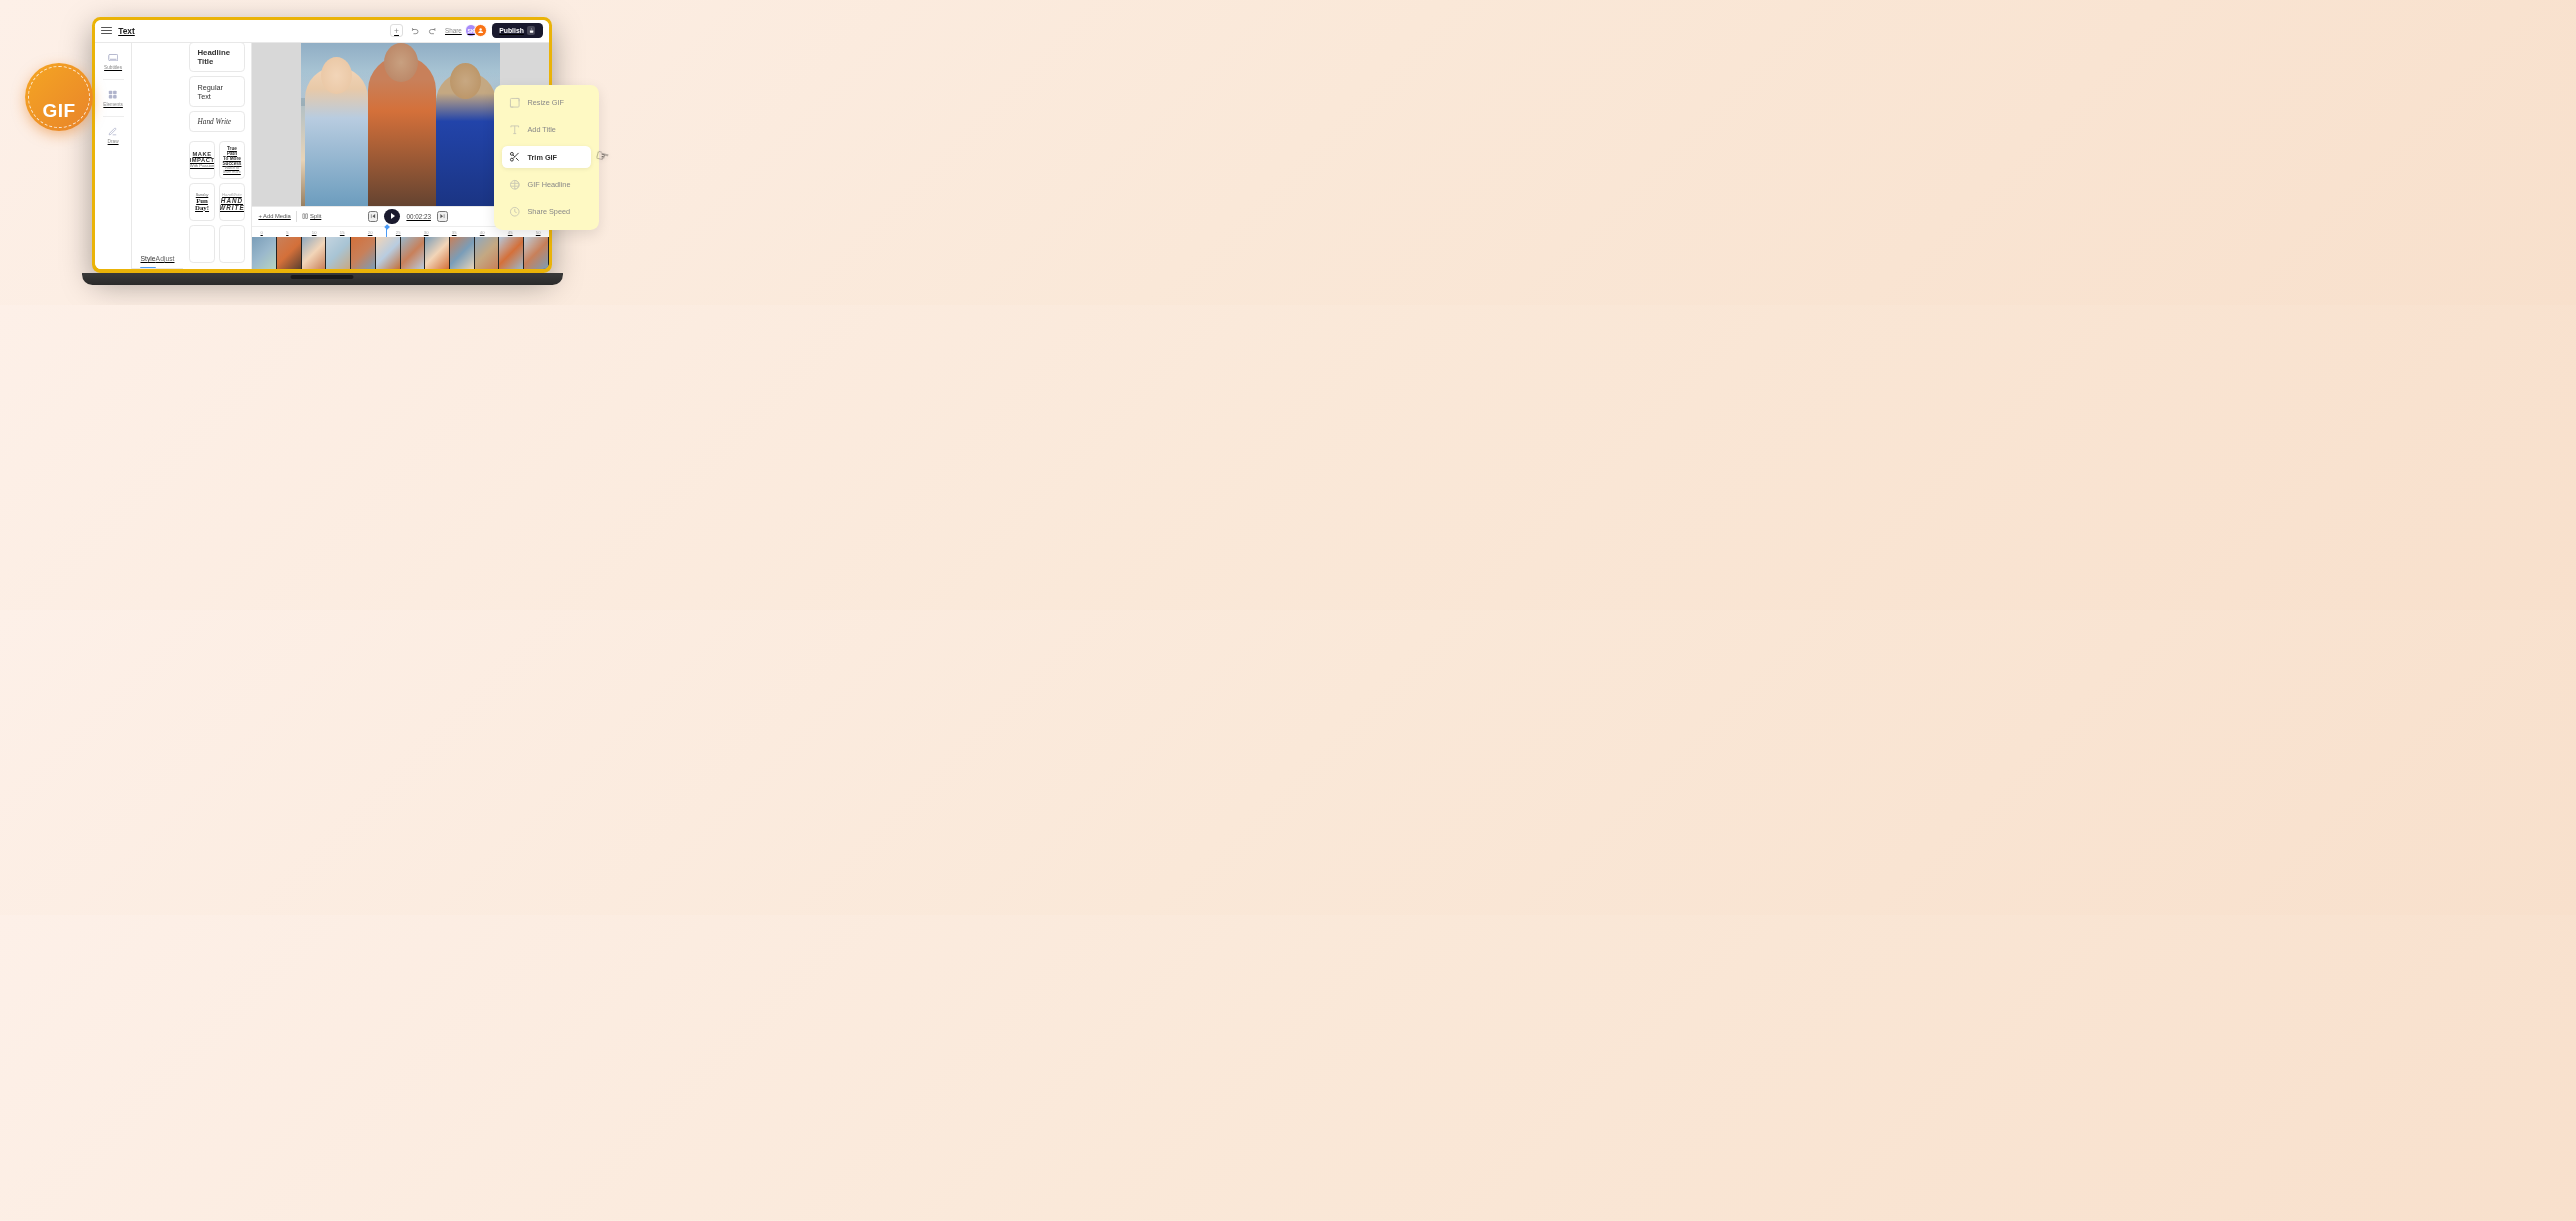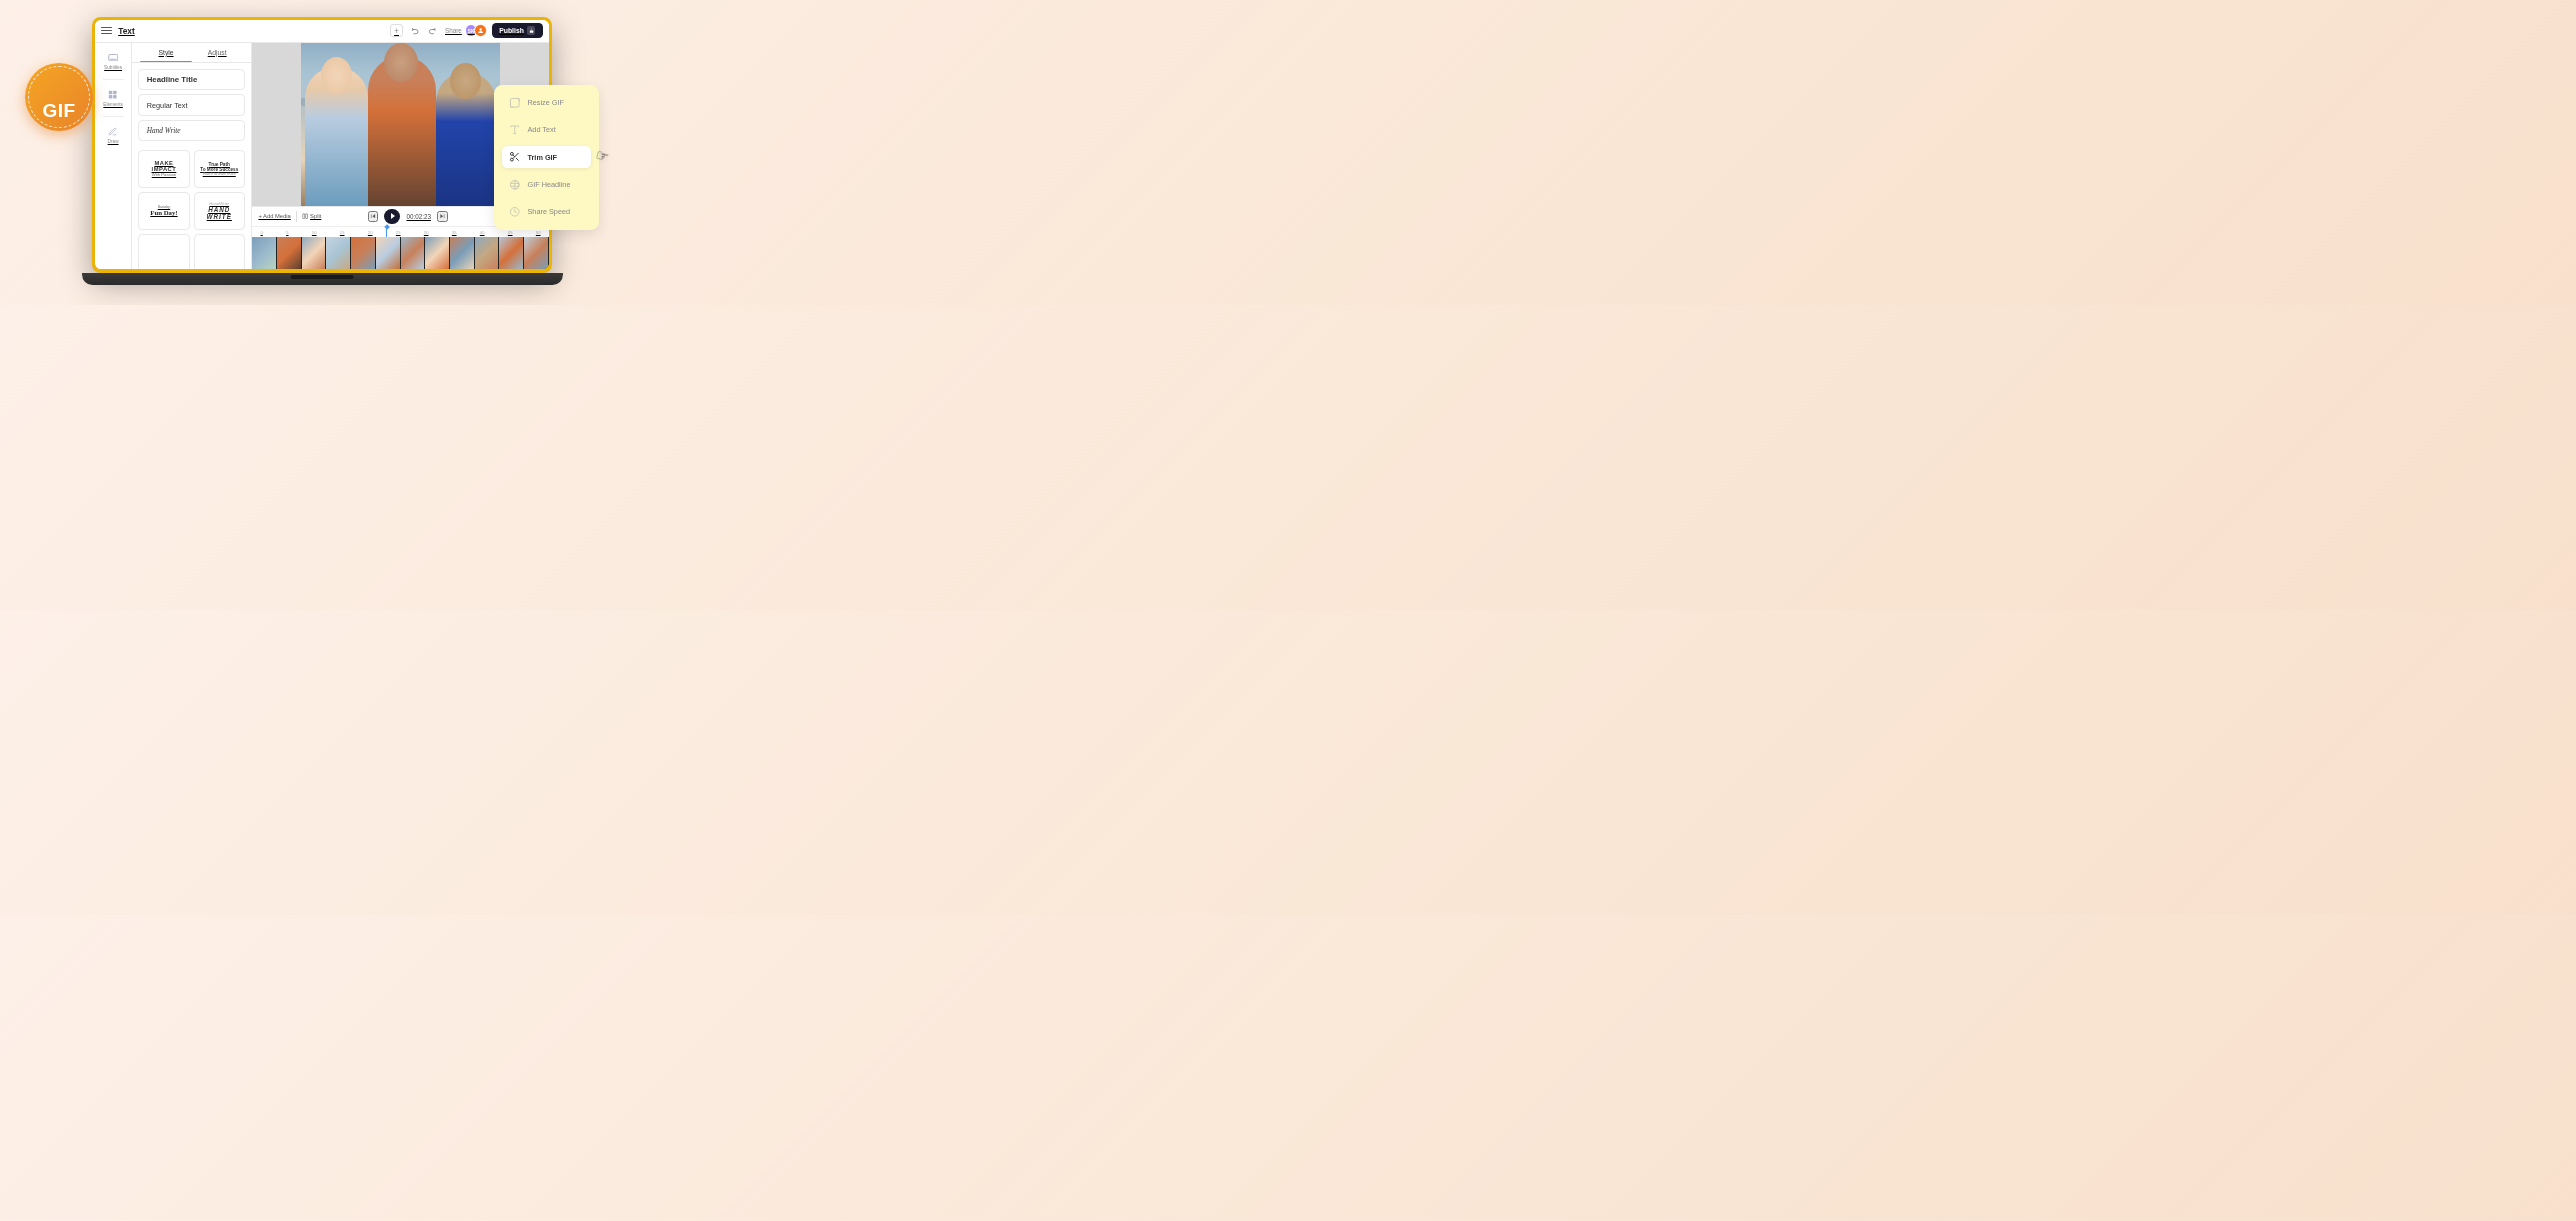--- a/index.html
+++ b/index.html
@@ -261,22 +261,23 @@
       background: #eee;
       margin: 2.1px 0;
     }
 
     
     .text-panel {
       width: 120px;
       background: white;
       border-right: 0.5px solid #e8e8e8;
       display: flex;
-      flex-direction: column;
+      flex-direction: row;
       flex-shrink: 0;
+      align-items: flex-end;
     }
     .panel-tabs {
       display: flex;
       border-bottom: 0.5px solid #e8e8e8;
       padding: 0 8.4px;
     }
     .panel-tab {
       flex: 1;
       height: 19px;
       display: flex;
@@ -1021,21 +1022,21 @@
     </div>
 
     <div class="tool-item">
       <div class="tool-icon">
         <svg width="11.5" height="11.5" viewBox="0 0 24 24" fill="none" stroke="#aaa" stroke-width="2">
           <polyline points="4 7 4 4 20 4 20 7"></polyline>
           <line x1="9" y1="20" x2="15" y2="20"></line>
           <line x1="12" y1="4" x2="12" y2="20"></line>
         </svg>
       </div>
-      <span class="tool-label">Add Text</span>
+      <span class="tool-label">Add Title</span>
     </div>
 
     <div class="tool-item active">
       <div class="tool-icon">
         <svg width="11.5" height="11.5" viewBox="0 0 24 24" fill="none" stroke="#333" stroke-width="2">
           <circle cx="6" cy="6" r="3"></circle>
           <circle cx="6" cy="18" r="3"></circle>
           <line x1="20" y1="4" x2="8.12" y2="15.88"></line>
           <line x1="14.47" y1="14.48" x2="20" y2="20"></line>
           <line x1="8.12" y1="8.12" x2="12" y2="12"></line>

